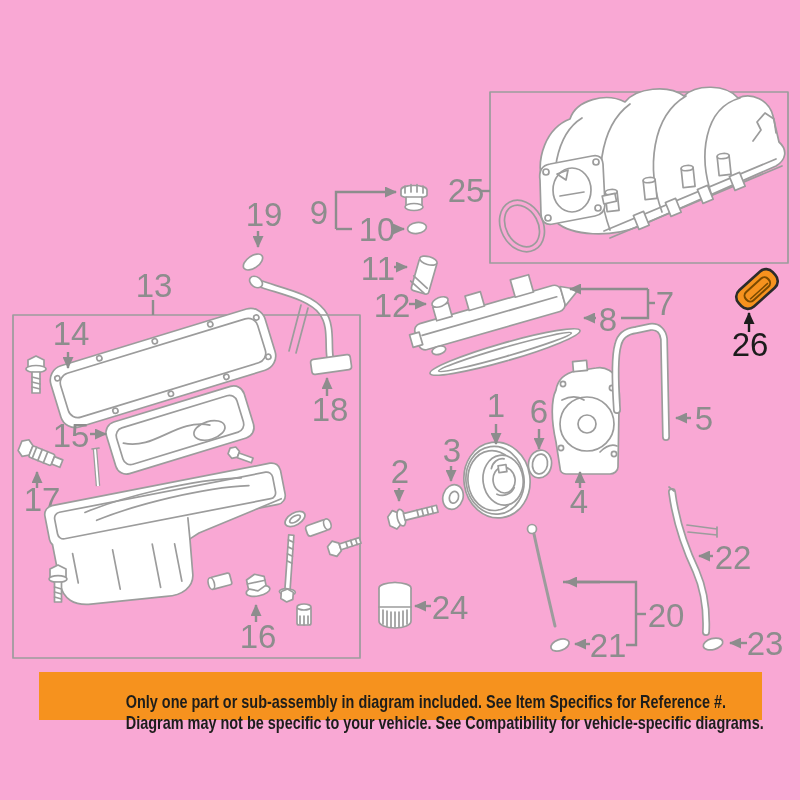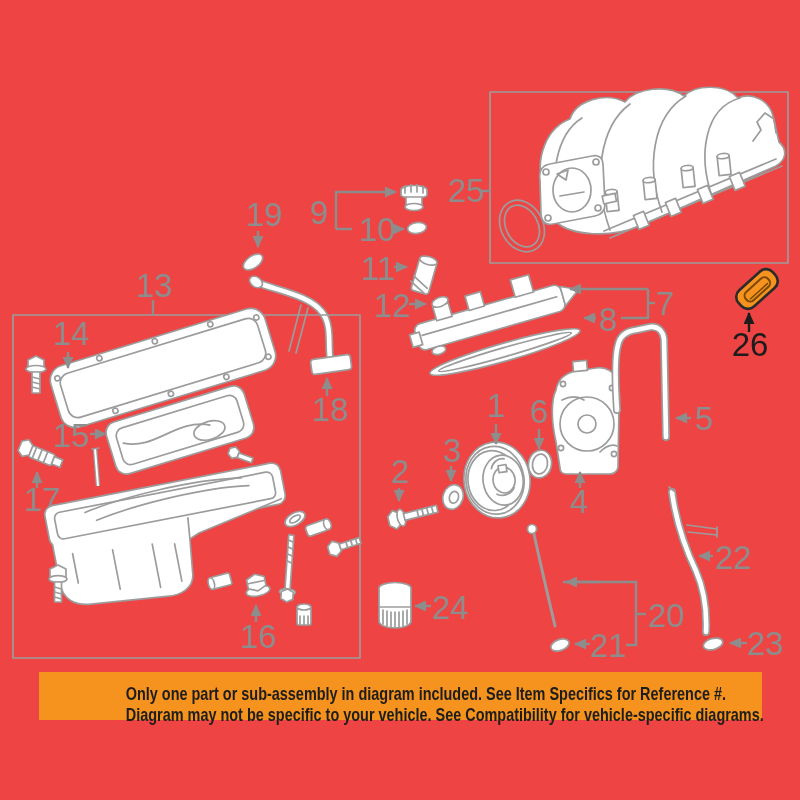--- a/index.html
+++ b/index.html
@@ -1,29 +1,29 @@
 <!DOCTYPE html>
 <html><head>
 <meta charset="utf-8">
 <style>
   html,body{margin:0;padding:0;background:#ffffff;}
-  .stage{position:relative;width:800px;height:800px;background:#ef4444;overflow:hidden;
+  .stage{position:relative;width:800px;height:800px;background:#f9a8d4;overflow:hidden;
          font-family:"Liberation Sans",sans-serif;}
   svg{position:absolute;left:0;top:0;}
   svg text{font-family:"Liberation Sans",sans-serif;font-size:33px;fill:#8d8d8d;}
   svg text.dark{fill:#1c1c1c;}
   .art{stroke:#9c9c9c;fill:none;stroke-width:1.7;stroke-linecap:round;stroke-linejoin:round;}
   .artw{stroke:#9c9c9c;fill:#ffffff;stroke-width:1.7;stroke-linejoin:round;}
   .tube{stroke:#9c9c9c;fill:none;stroke-width:8;stroke-linecap:round;}
   .tubein{stroke:#ffffff;fill:none;stroke-width:4.6;stroke-linecap:round;}
   .callout-line{stroke:#8d8d8d;stroke-width:2.4;fill:none;}
   .callout-line.dark{stroke:#1c1c1c;}
   .banner{position:absolute;left:39px;top:672px;width:723px;height:48px;background:#f6921e;
           color:#1d1d1b;font-weight:bold;font-size:19px;line-height:21px;text-align:center;
-          padding-top:11px;box-sizing:border-box;}
+          padding-top:19px;box-sizing:border-box;}
   .banner .ln{display:block;white-space:nowrap;transform:scaleX(0.76);transform-origin:center;}
 </style>
 </head>
 <body>
 
 <div class="stage">
 <svg width="800" height="672" viewBox="0 0 800 672">
   <defs>
     <marker id="mg" markerUnits="userSpaceOnUse" markerWidth="13" markerHeight="11" refX="11" refY="5.5" orient="auto">
       <path d="M0,0 L12,5.5 L0,11 Z" fill="#8d8d8d"></path>

